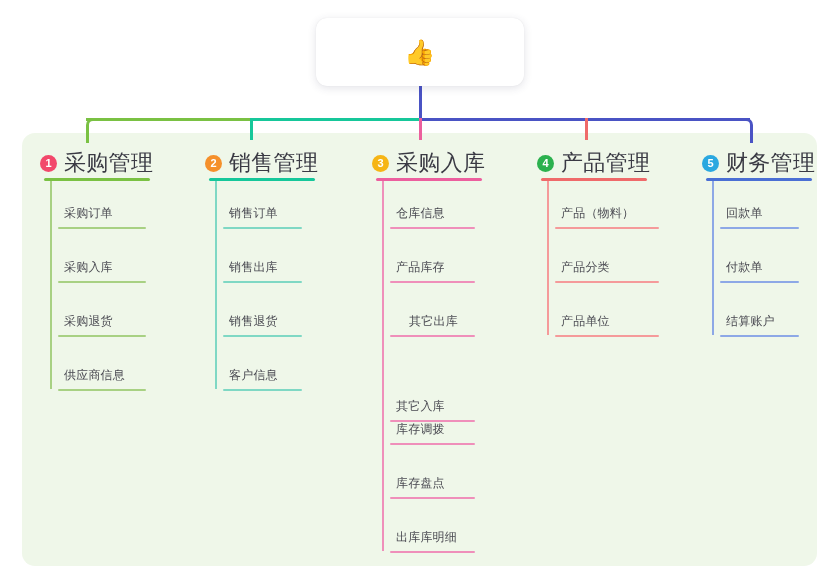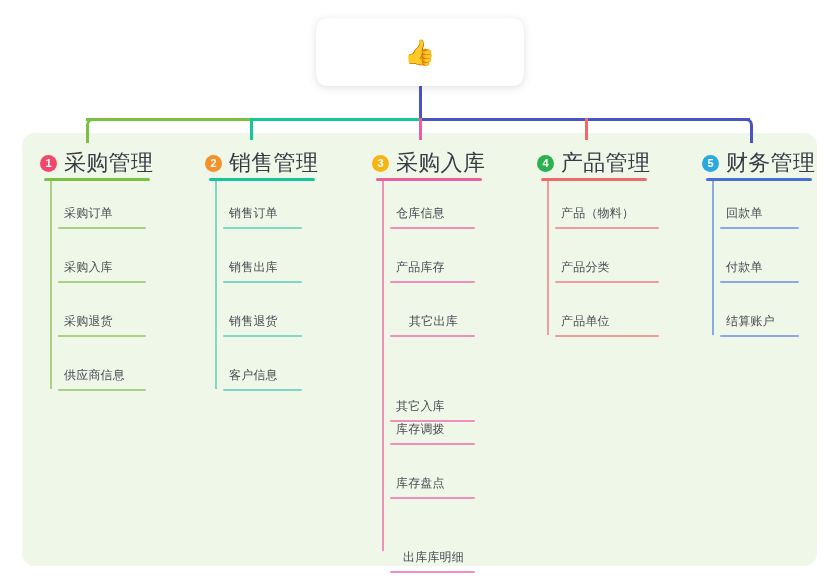--- a/index.html
+++ b/index.html
@@ -237,21 +237,21 @@
           <div class="item-underline" style="width: 85px; background: rgb(239, 143, 186);"></div>
         </div>
         <div class="item" style="top: 273px;">
           <span class="item-label">库存调拨</span>
           <div class="item-underline" style="width: 85px; background: rgb(239, 143, 186);"></div>
         </div>
         <div class="item" style="top: 327px;">
           <span class="item-label">库存盘点</span>
           <div class="item-underline" style="width: 85px; background: rgb(239, 143, 186);"></div>
         </div>
-        <div class="item" style="top: 401px; text-align: center;">
+        <div class="item" style="top: 381px;">
           <span class="item-label">出库库明细</span>
           <div class="item-underline" style="width: 85px; background: rgb(239, 143, 186);"></div>
         </div>
       </div>
       <div class="column" style="left: 537px; top: 148px;">
         <div class="col-header">
           <span class="badge" style="background: rgb(43, 177, 78);">4</span>
           <span class="col-title">产品管理</span>
         </div>
         <div class="col-underline" style="width: 106px; background: rgb(239, 106, 106);"></div>

